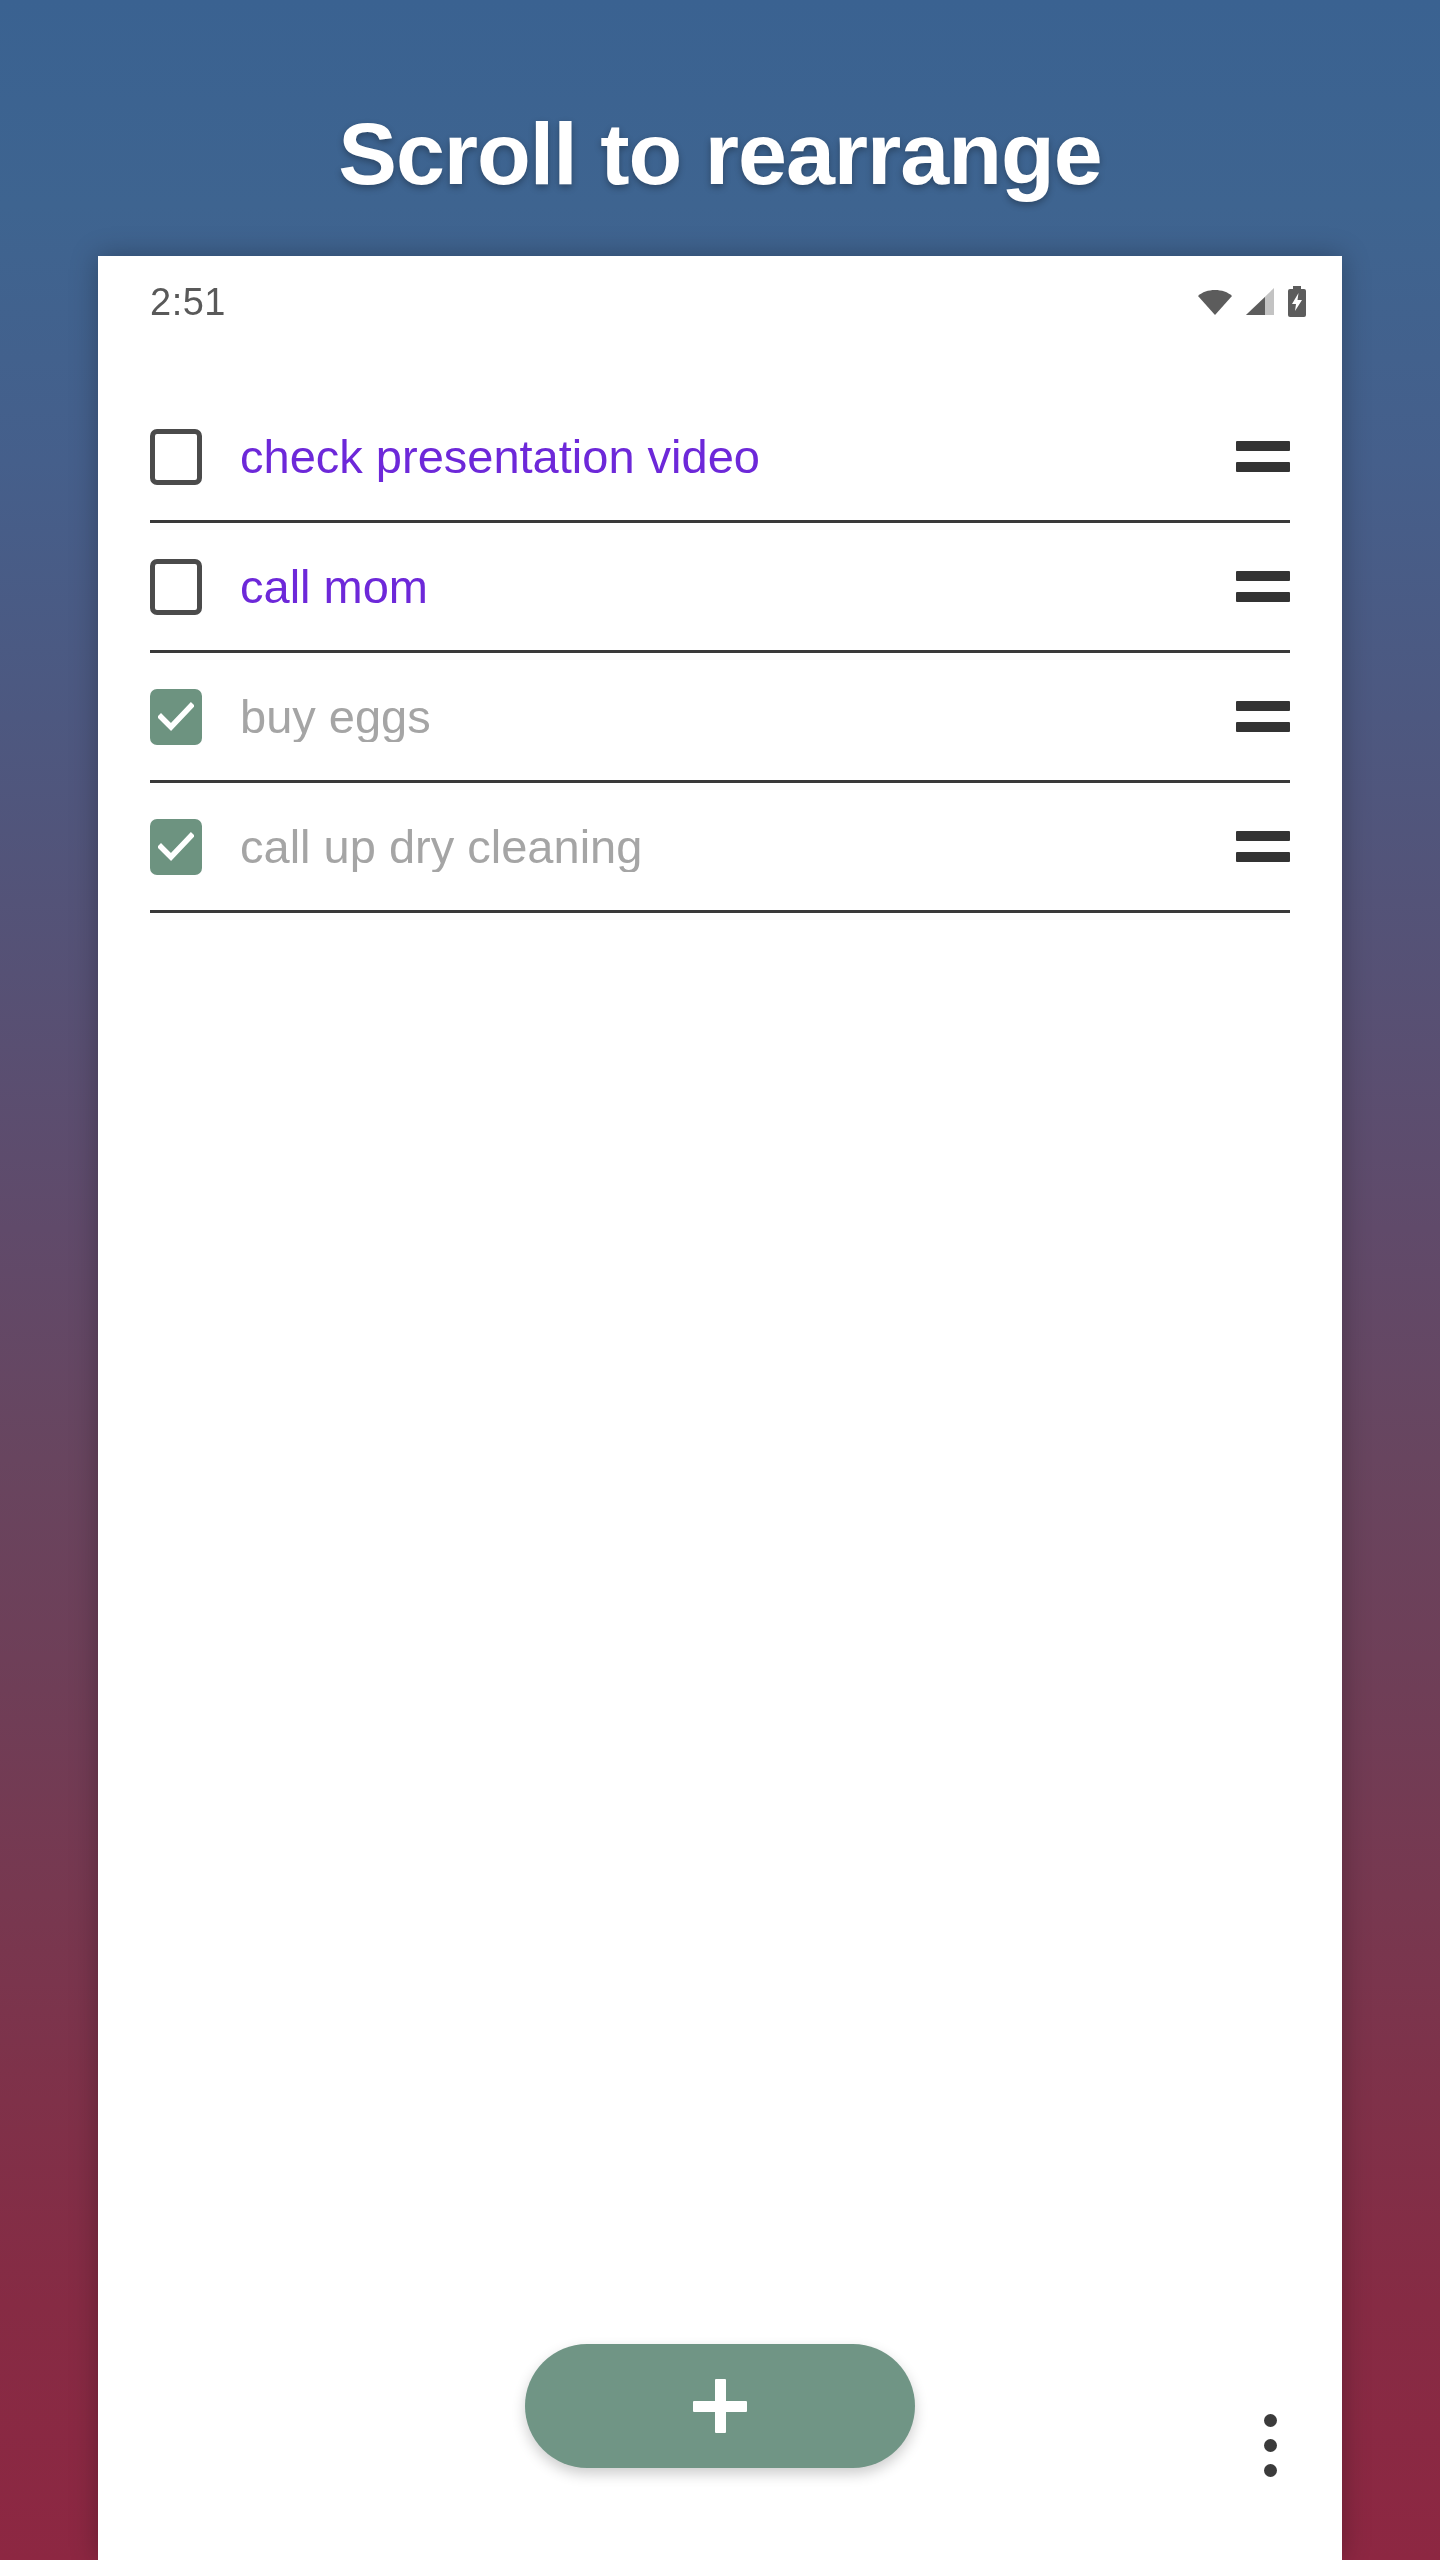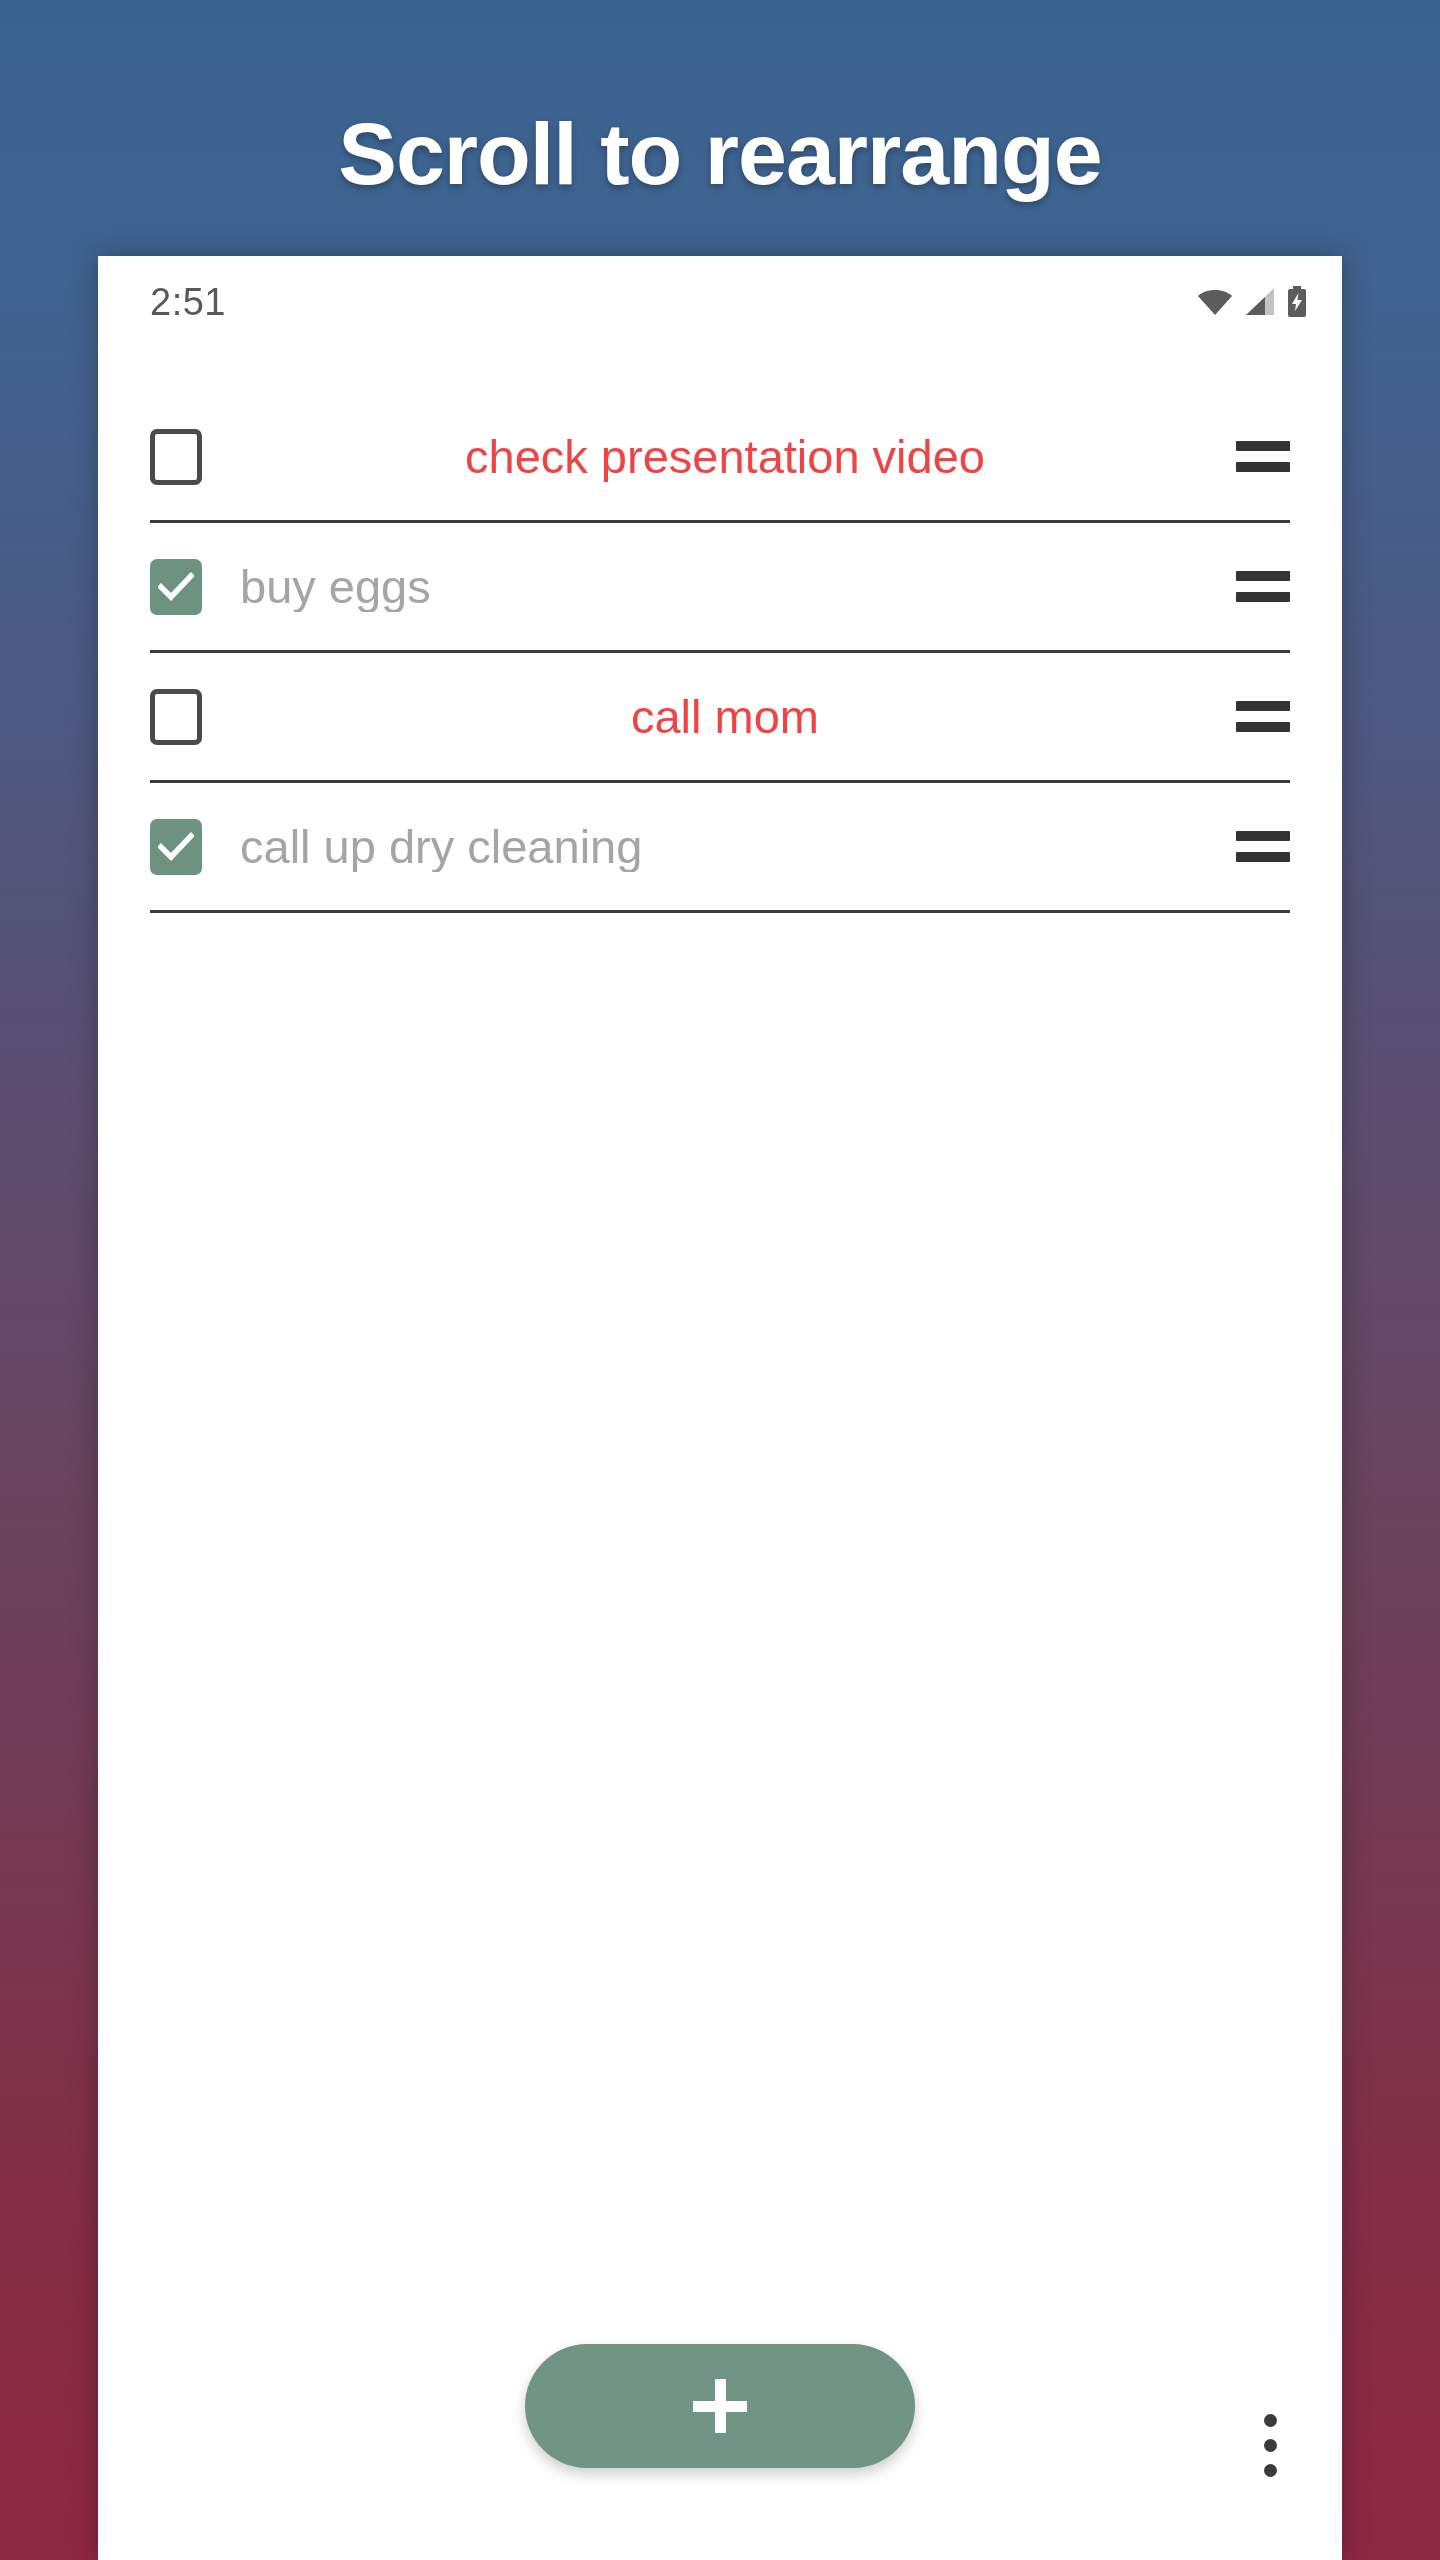--- a/index.html
+++ b/index.html
@@ -135,21 +135,21 @@
 
   .task-label {
     flex: 1 1 auto;
     font-family: "Liberation Sans", sans-serif;
     font-size: 47px;
     line-height: 1.1;
     white-space: nowrap;
     overflow: hidden;
     text-overflow: ellipsis;
   }
-  .task-label.active { color: #ef4444; text-align: center; }
+  .task-label.active { color: #6d28d9; }
   .task-label.done   { color: #A5A5A5; }
 
   .drag-handle {
     flex: 0 0 auto;
     width: 54px;
     height: 40px;
     margin-left: 26px;
     display: flex;
     flex-direction: column;
     justify-content: center;
@@ -278,35 +278,35 @@
       <div class="task-row">
         <span class="checkbox unchecked"></span>
         <span class="task-label active">check presentation video</span>
         <span class="drag-handle">
           <span></span>
             <span></span>
         </span>
       </div>
 
       <div class="task-row">
+        <span class="checkbox unchecked"></span>
+        <span class="task-label active">call mom</span>
+        <span class="drag-handle">
+          <span></span>
+            <span></span>
+        </span>
+      </div>
+
+      <div class="task-row">
         <span class="checkbox checked">
           <svg width="36" height="30" viewBox="0 0 36 30" aria-hidden="true">
             <path d="M3 15 L13 25 L33 4" fill="none" stroke="#FFFFFF" stroke-width="5.5" stroke-linecap="square"></path>
           </svg>
         </span>
         <span class="task-label done">buy eggs</span>
-        <span class="drag-handle">
-          <span></span>
-            <span></span>
-        </span>
-      </div>
-
-      <div class="task-row">
-        <span class="checkbox unchecked"></span>
-        <span class="task-label active">call mom</span>
         <span class="drag-handle">
           <span></span>
             <span></span>
         </span>
       </div>
 
       <div class="task-row">
         <span class="checkbox checked">
           <svg width="36" height="30" viewBox="0 0 36 30" aria-hidden="true">
             <path d="M3 15 L13 25 L33 4" fill="none" stroke="#FFFFFF" stroke-width="5.5" stroke-linecap="square"></path>

